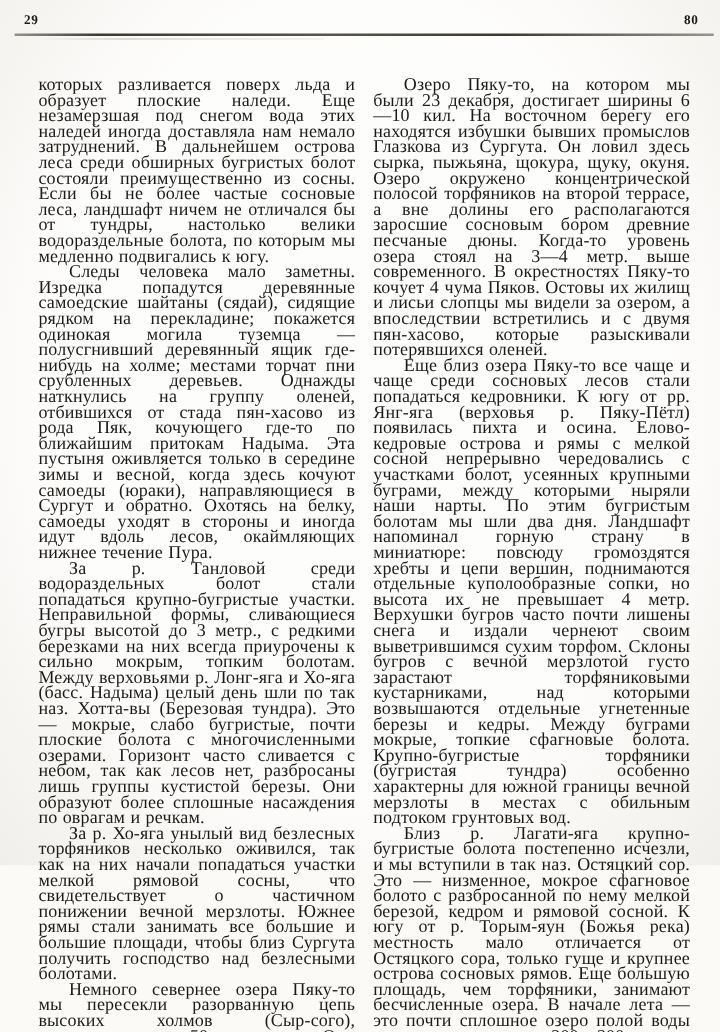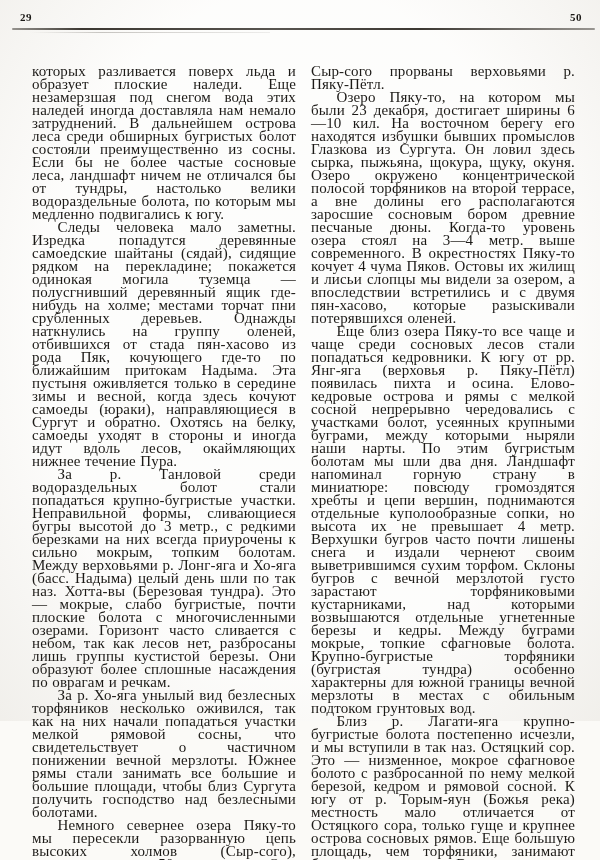--- a/index.html
+++ b/index.html
@@ -95,35 +95,34 @@
     text-indent: 0;
   }
 </style>
 </head>
 <body>
 
 <div class="page">
 
   <div class="running-head">
     <span class="folio left">29</span>
-    <span class="folio right">50</span>
+    <span class="folio right">80</span>
   </div>
 
   <div class="head-rule"></div>
   <div class="head-rule-echo"></div>
 
   <div class="columns">
     <div class="col">
         <p class="para cont">которых разливается поверх льда и образует плоские наледи. Еще незамерзшая под снегом вода этих наледей иногда доставляла нам немало затруднений. В дальнейшем острова леса среди обширных бугристых болот состояли преимущественно из сосны. Если бы не более частые сосновые леса, ландшафт ничем не отличался бы от тундры, настолько велики водораздельные болота, по которым мы медленно подвигались к югу.</p>
         <p class="para">Следы человека мало заметны. Изредка попадутся деревянные самоедские шайтаны (сядай), сидящие рядком на перекладине; покажется одинокая могила туземца — полусгнивший деревянный ящик где-нибудь на холме; местами торчат пни срубленных деревьев. Однажды наткнулись на группу оленей, отбившихся от стада пян-хасово из рода Пяк, кочующего где-то по ближайшим притокам Надыма. Эта пустыня оживляется только в середине зимы и весной, когда здесь кочуют самоеды (юраки), направляющиеся в Сургут и обратно. Охотясь на белку, самоеды уходят в стороны и иногда идут вдоль лесов, окаймляющих нижнее течение Пура.</p>
         <p class="para">За р. Танловой среди водораздельных болот стали попадаться крупно-бугристые участки. Неправильной формы, сливающиеся бугры высотой до 3 метр., с редкими березками на них всегда приурочены к сильно мокрым, топким болотам. Между верховьями р. Лонг-яга и Хо-яга (басс. Надыма) целый день шли по так наз. Хотта-вы (Березовая тундра). Это — мокрые, слабо бугристые, почти плоские болота с многочисленными озерами. Горизонт часто сливается с небом, так как лесов нет, разбросаны лишь группы кустистой березы. Они образуют более сплошные насаждения по оврагам и речкам.</p>
         <p class="para">За р. Хо-яга унылый вид безлесных торфяников несколько оживился, так как на них начали попадаться участки мелкой рямовой сосны, что свидетельствует о частичном понижении вечной мерзлоты. Южнее рямы стали занимать все большие и большие площади, чтобы близ Сургута получить господство над безлесными болотами.</p>
         <p class="para">Немного севернее озера Пяку-то мы пересекли разорванную цепь высоких холмов (Сыр-сого), достигающих до 50 метр. выс. Они тянулись приблизительно в широтном направлении. По рассказам, на них много камней. Здесь проходит продолжение конечных морен позднейшего оледенения, которые мы встретили летом на водоразделе Кавана и Пура. Гряды холмов</p>
       </div>
     <div class="col">
-        <p class="para cont">Сыр-сого прорваны верховьями р. Пяку-Пётл.</p>
         <p class="para">Озеро Пяку-то, на котором мы были 23 декабря, достигает ширины 6—10 кил. На восточном берегу его находятся избушки бывших промыслов Глазкова из Сургута. Он ловил здесь сырка, пыжьяна, щокура, щуку, окуня. Озеро окружено концентрической полосой торфяников на второй террасе, а вне долины его располагаются заросшие сосновым бором древние песчаные дюны. Когда-то уровень озера стоял на 3—4 метр. выше современного. В окрестностях Пяку-то кочует 4 чума Пяков. Остовы их жилищ и лисьи слопцы мы видели за озером, а впоследствии встретились и с двумя пян-хасово, которые разыскивали потерявшихся оленей.</p>
         <p class="para">Еще близ озера Пяку-то все чаще и чаще среди сосновых лесов стали попадаться кедровники. К югу от рр. Янг-яга (верховья р. Пяку-Пётл) появилась пихта и осина. Елово-кедровые острова и рямы с мелкой сосной непрерывно чередовались с участками болот, усеянных крупными буграми, между которыми ныряли наши нарты. По этим бугристым болотам мы шли два дня. Ландшафт напоминал горную страну в миниатюре: повсюду громоздятся хребты и цепи вершин, поднимаются отдельные куполообразные сопки, но высота их не превышает 4 метр. Верхушки бугров часто почти лишены снега и издали чернеют своим выветрившимся сухим торфом. Склоны бугров с вечной мерзлотой густо зарастают торфяниковыми кустарниками, над которыми возвышаются отдельные угнетенные березы и кедры. Между буграми мокрые, топкие сфагновые болота. Крупно-бугристые торфяники (бугристая тундра) особенно характерны для южной границы вечной мерзлоты в местах с обильным подтоком грунтовых вод.</p>
         <p class="para">Близ р. Лагати-яга крупно-бугристые болота постепенно исчезли, и мы вступили в так наз. Остяцкий сор. Это — низменное, мокрое сфагновое болото с разбросанной по нему мелкой березой, кедром и рямовой сосной. К югу от р. Торым-яун (Божья река) местность мало отличается от Остяцкого сора, только гуще и крупнее острова сосновых рямов. Еще большую площадь, чем торфяники, занимают бесчисленные озера. В начале лета — это почти сплошное озеро полой воды на протяжении 200—300 кил. Местность становится суше лишь близ речек, принадлежащих к бассейну Торым-яун. По краям их растут уже крупные леса. Сама река имеет очень плохо выра-</p>
       </div>
   </div>
 
 </div>
 
 </body></html>

